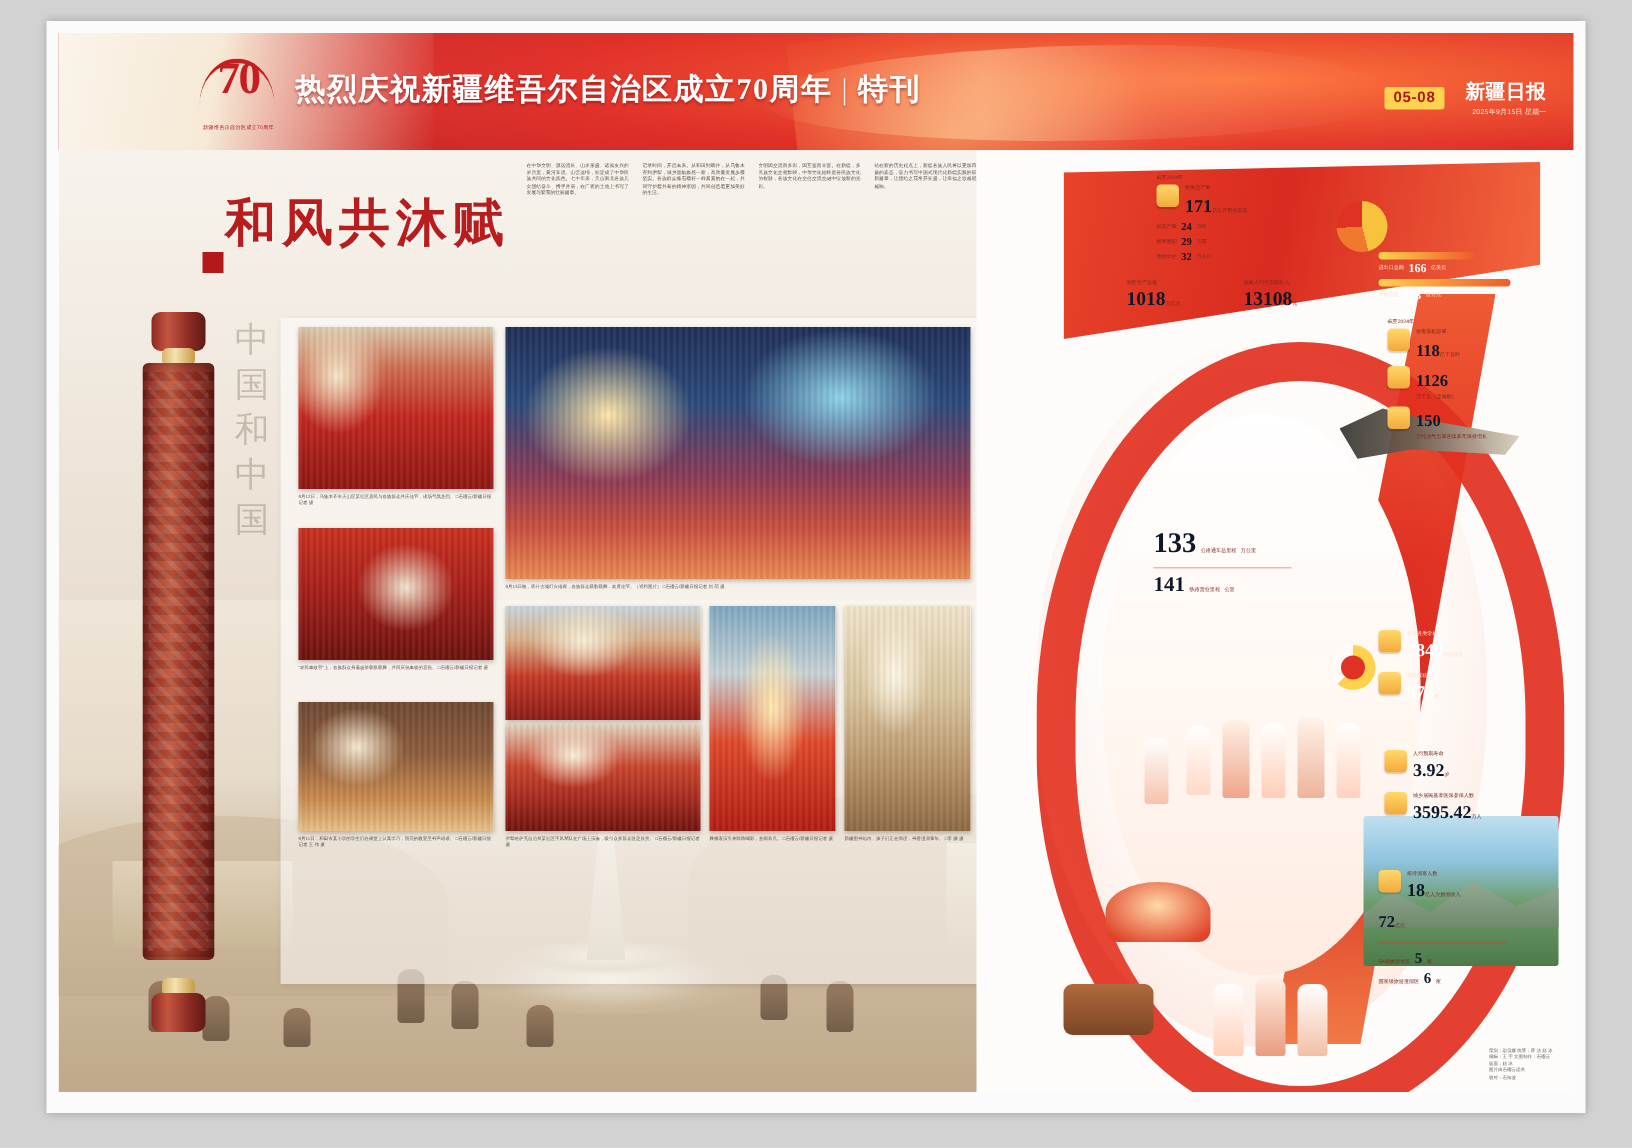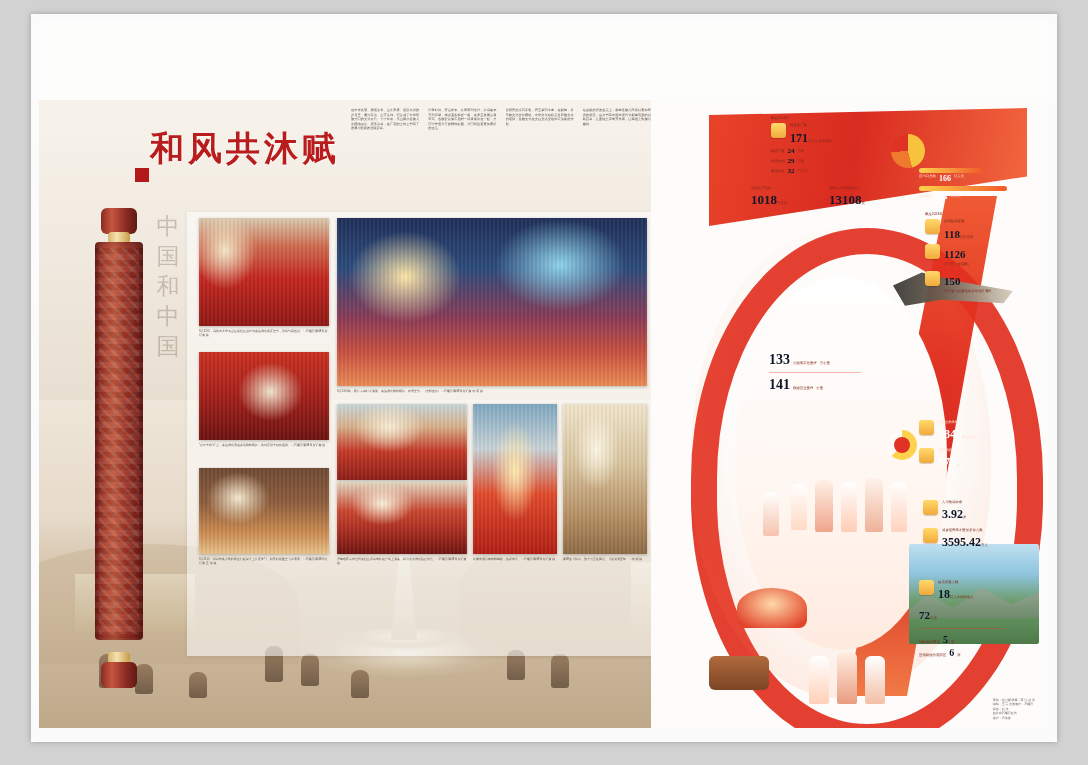--- a/index.html
+++ b/index.html
@@ -179,20 +179,40 @@
      background:linear-gradient(90deg,#3c3a36 0%,#6a5f52 40%,#d8cdbc 100%);
      clip-path:polygon(0 40%,24% 10%,54% 30%,100% 52%,92% 80%,40% 72%,10% 86%);opacity:.95;}
 </style>
 </head>
 <body>
 
 <div id="page">
   <div id="paper">
     <div id="sheet">
 
+      <div class="hdr">
+        <div class="hdr-swoosh"></div>
+        <div class="hdr-ribbon"></div>
+
+        <div class="logo70">
+          <div class="arc"></div>
+          <div class="num">70</div>
+          <div class="cap">新疆维吾尔自治区成立70周年</div>
+        </div>
+
+        <div class="hdr-title">
+          <span>热烈庆祝新疆维吾尔自治区成立70周年</span><span class="bar">|</span><span>特刊</span>
+        </div>
+
+        <div class="pagetag">05-08</div>
+        <div class="masthead">
+          <div class="mh">新疆日报</div>
+          <div class="mdate">2025年9月15日 星期一</div>
+        </div>
+      </div>
 
       <div class="body">
 
         <div class="wash1"></div>
         <div class="wash2"></div>
         <div class="hillA"></div>
         <div class="hillB"></div>
         <div class="ground"></div>
         <div class="bldgL"></div>
         <div class="bldgR"></div>
@@ -310,21 +330,21 @@
           <div class="stat" style="left:100px;top:86px;width:64px;">
             <div class="lbl">地区生产总值</div>
             <div><span class="num" style="font-size:13px;">1018</span><span class="lbl">万亿元</span></div>
           </div>
           <div class="stat" style="left:178px;top:86px;width:72px;">
             <div class="lbl">居民人均可支配收入</div>
             <div><span class="num" style="font-size:13px;">13108</span><span class="lbl">元</span></div>
           </div>
           <div class="stat onred" style="left:268px;top:68px;width:110px;">
             <div class="bar-h" style="position:relative;width:64px;"></div>
-            <div style="display:flex;align-items:flex-start;gap:3px;margin-top:1px;">
+            <div style="display:flex;align-items:center;gap:3px;margin-top:1px;">
               <span class="lbl">进出口总额</span>
               <span class="num" style="font-size:8px;">166</span>
               <span class="lbl">亿美元</span>
             </div>
             <div class="bar-h" style="position:relative;width:88px;margin-top:3px;"></div>
             <div style="display:flex;align-items:center;gap:3px;margin-top:1px;">
               <span class="lbl">外贸增速</span>
               <span class="num" style="font-size:8px;">213</span>
               <span class="lbl">百分点</span>
             </div>
@@ -350,21 +370,21 @@
               <div class="ico"></div>
               <div style="margin-left:19px;">
                 <div><span class="num" style="font-size:11px;">150</span></div>
                 <div class="lbl">万吨油气当量连续多年保持增长</div>
               </div>
             </div>
           </div>
 
           <div class="stat" style="left:118px;top:252px;width:104px;">
             <div style="display:flex;align-items:baseline;gap:3px;">
-              <span class="num" style="font-size:14px;">133</span>
+              <span class="num" style="font-size:19px;">133</span>
               <span class="lbl">公路通车总里程</span>
               <span class="lbl">万公里</span>
             </div>
             <div class="divider" style="position:relative;width:92px;margin:4px 0;background:rgba(226,48,33,.35);"></div>
             <div style="display:flex;align-items:baseline;gap:3px;">
               <span class="num" style="font-size:14px;">141</span>
               <span class="lbl">铁路营业里程</span>
               <span class="lbl">公里</span>
             </div>
           </div>

